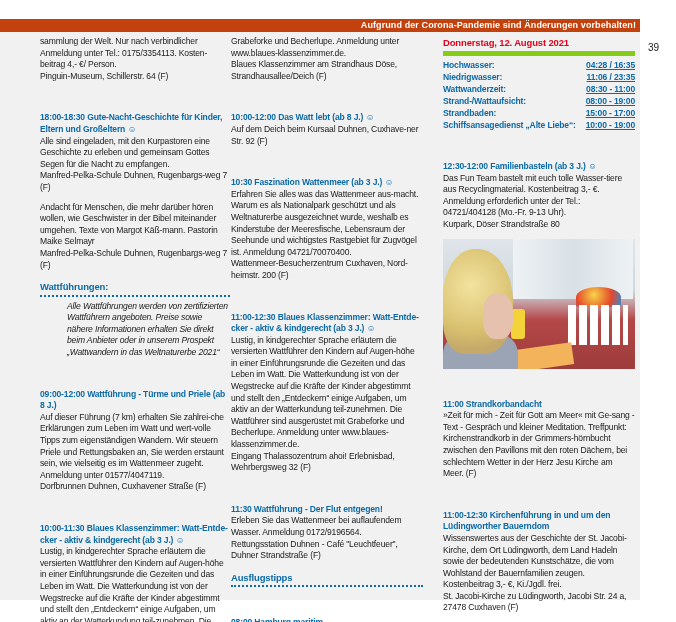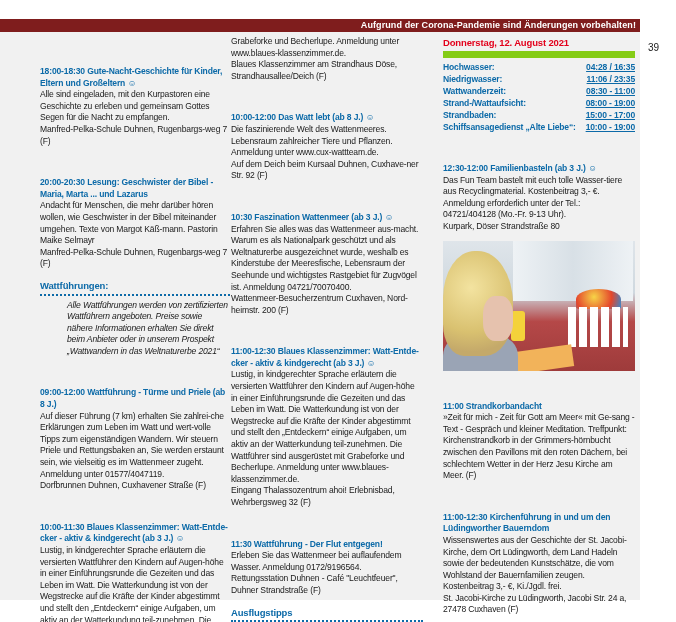--- a/index.html
+++ b/index.html
@@ -1,36 +1,36 @@
 <!DOCTYPE html>
 <html><head>
 <meta charset="utf-8">
 <style>
   html, body { margin: 0; padding: 0; background: #ffffff; }
   body { width: 676px; height: 622px; position: relative; overflow: hidden;
          font-family: "Liberation Sans", sans-serif; color: #1a1a1a; }
   .topbar { position: absolute; left: 0; top: 19px; width: 640px; height: 13px;
-            background: #7f1d1d; color: #ffffff; font-weight: bold; font-size: 9px;
+            background: #c2410c; color: #ffffff; font-weight: bold; font-size: 9px;
             text-align: right; line-height: 13px; padding-right: 4px; box-sizing: border-box;
             letter-spacing: 0.1px; }
   .panel { position: absolute; left: 0; top: 32px; width: 640px; height: 568px; background: #f1f1f1; }
   .pagenum { position: absolute; left: 648px; top: 42px; font-size: 10px; color: #222; }
   .col { position: absolute; top: 36px; font-size: 8.55px; line-height: 11.6px; letter-spacing: -0.15px; }
   .col1 { left: 40px; width: 190px; }
   .col2 { left: 231px; width: 192px; }
   .col3 { left: 443px; width: 192px; }
   .ev { margin-bottom: 8px; }
   .ev-title { color: #0c6aa8; font-weight: bold; margin-top: 30px; }
   .ev-body { color: #1a1a1a; }
   .smile { color: #0c6aa8; font-weight: normal; }
   .sec-head { color: #0c6aa8; font-weight: bold; font-size: 9.5px; padding-bottom: 2px;
               border-bottom: 2px dotted #0c6aa8; margin-bottom: 4px; margin-top: 10px; }
   .italic { font-style: italic; margin-left: 27px; }
   .date-head { color: #e3001b; font-weight: bold; font-size: 9.5px; line-height: 12px;
-               border-bottom: 7px solid #84cc16; padding-bottom: 2px; margin-bottom: 3px; margin-top: 1px; }
+               border-bottom: 5px solid #84cc16; padding-bottom: 2px; margin-bottom: 3px; margin-top: 1px; }
   .tide { width: 100%; border-collapse: collapse; margin-bottom: 10px; }
   .tide td { color: #0c6aa8; font-weight: bold; padding: 0; line-height: 12px; font-size: 8.55px; }
   .tide td.v { text-align: right; text-decoration: underline; }
   .photo { width: 192px; height: 130px; margin: 4px 0 8px 0; position: relative; overflow: hidden;
            background: linear-gradient(180deg, #dfe5ea 0%, #cfd8df 40%, #b54848 62%, #9e3b3b 100%); }
   .photo .win { position: absolute; top: 0; left: 70px; width: 120px; height: 60px;
                 background: linear-gradient(90deg, #eef2f5, #d8e0e6 50%, #eef2f5); }
   .photo .head { position: absolute; left: 0; top: 10px; width: 70px; height: 105px;
                  border-radius: 45% 50% 40% 30%; background: radial-gradient(circle at 40% 35%, #f3e3a0, #d9c170 55%, #c4a96a 80%); }
   .photo .face { position: absolute; left: 40px; top: 55px; width: 30px; height: 45px; border-radius: 40%;
@@ -47,28 +47,31 @@
 </head>
 <body>
 
 <div class="topbar">
   <span>Aufgrund der Corona-Pandemie sind Änderungen vorbehalten!</span>
 </div>
 <div class="panel"></div>
 <div class="pagenum">39</div>
 
 <div class="col col1">
+  <div class="ev">
+    <div class="ev-body">sammlung der Welt. Nur nach verbindlicher Anmeldung unter Tel.: 0175/3354113. Kosten-beitrag 4,- €/ Person.</div>
+    <div class="ev-body">Pinguin-Museum, Schillerstr. 64 (F)</div>
+  </div>
   <div>
       <div class="ev">
         <div class="ev-title"><span>18:00-18:30  Gute-Nacht-Geschichte für Kinder, Eltern und Großeltern</span> <span class="smile">☺</span></div>
         <div class="ev-body">Alle sind eingeladen, mit den Kurpastoren eine Geschichte zu erleben und gemeinsam Gottes Segen für die Nacht zu empfangen.</div>
         <div class="ev-body">Manfred-Pelka-Schule Duhnen, Rugenbargs-weg 7 (F)</div>
       </div>
       <div class="ev">
-        <div class="ev-title"><span>20:00-20:30  Lesung: Geschwister der Bibel - Maria, Marta ... und Lazarus</span></div>
         <div class="ev-body">Andacht für Menschen, die mehr darüber hören wollen, wie Geschwister in der Bibel miteinander umgehen. Texte von Margot Käß-mann. Pastorin Maike Selmayr</div>
         <div class="ev-body">Manfred-Pelka-Schule Duhnen, Rugenbargs-weg 7  (F)</div>
       </div>
     </div>
   <div class="sec-head">Wattführungen:</div>
   <div class="ev ev-body italic">Alle Wattführungen werden von zertifizierten Wattführern angeboten. Preise sowie nähere Informationen erhalten Sie direkt beim Anbieter oder in unserem Prospekt „Wattwandern in das Weltnaturerbe 2021“</div>
   <div>
       <div class="ev">
         <div class="ev-title"><span>09:00-12:00  Wattführung - Türme und Priele (ab 8 J.)</span></div>
         <div class="ev-body">Auf dieser Führung (7 km) erhalten Sie zahlrei-che Erklärungen zum Leben im Watt und wert-volle Tipps zum eigenständigen Wandern. Wir steuern Priele und Rettungsbaken an, Sie werden erstaunt sein, wie vielseitig es im Wattenmeer zugeht. Anmeldung unter 01577/4047119.</div>
@@ -82,21 +85,20 @@
 </div>
 
 <div class="col col2">
   <div class="ev">
     <div class="ev-body">Grabeforke und Becherlupe. Anmeldung unter www.blaues-klassenzimmer.de.</div>
     <div class="ev-body">Blaues Klassenzimmer am Strandhaus Döse, Strandhausallee/Deich (F)</div>
   </div>
   <div>
       <div class="ev">
         <div class="ev-title"><span>10:00-12:00  Das Watt lebt (ab 8 J.)</span> <span class="smile">☺</span></div>
-        <div class="ev-body">Die faszinierende Welt des Wattenmeeres. Lebensraum zahlreicher Tiere und Pflanzen. Anmeldung unter www.cux-wattteam.de.</div>
         <div class="ev-body">Auf dem Deich beim Kursaal Duhnen, Cuxhave-ner Str. 92 (F)</div>
       </div>
       <div class="ev">
         <div class="ev-title"><span>10:30  Faszination Wattenmeer (ab 3 J.)</span> <span class="smile">☺</span></div>
         <div class="ev-body">Erfahren Sie alles was das Wattenmeer aus-macht. Warum es als Nationalpark geschützt und als Weltnaturerbe ausgezeichnet wurde, weshalb es Kinderstube der Meeresfische, Lebensraum der Seehunde und wichtigstes Rastgebiet für Zugvögel ist. Anmeldung 04721/70070400.</div>
         <div class="ev-body">Wattenmeer-Besucherzentrum Cuxhaven, Nord-heimstr. 200 (F)</div>
       </div>
       <div class="ev">
         <div class="ev-title"><span>11:00-12:30  Blaues Klassenzimmer: Watt-Entde-cker - aktiv &amp; kindgerecht (ab 3 J.)</span> <span class="smile">☺</span></div>
         <div class="ev-body">Lustig, in kindgerechter Sprache erläutern die versierten Wattführer den Kindern auf Augen-höhe in einer Einführungsrunde die Gezeiten und das Leben im Watt. Die Watterkundung ist von der Wegstrecke auf die Kräfte der Kinder abgestimmt und stellt den „Entdeckern“ einige Aufgaben, um aktiv an der Watterkundung teil-zunehmen. Die Wattführer sind ausgerüstet mit Grabeforke und Becherlupe. Anmeldung unter www.blaues-klassenzimmer.de.</div>

